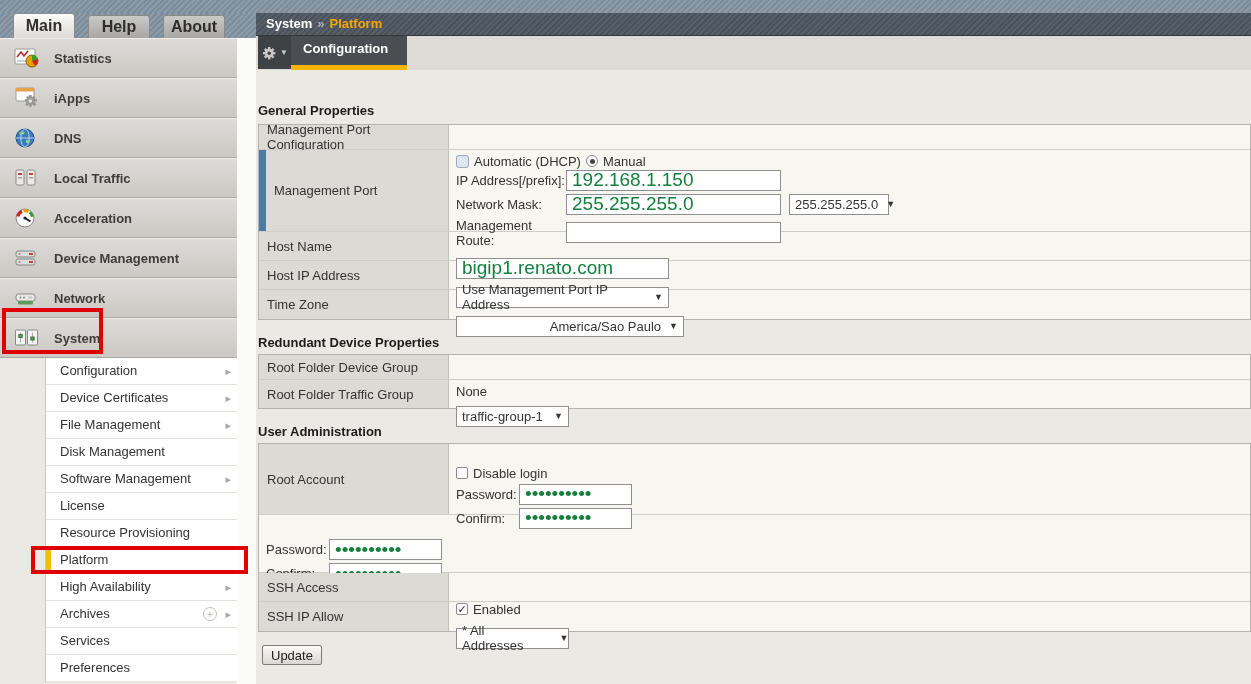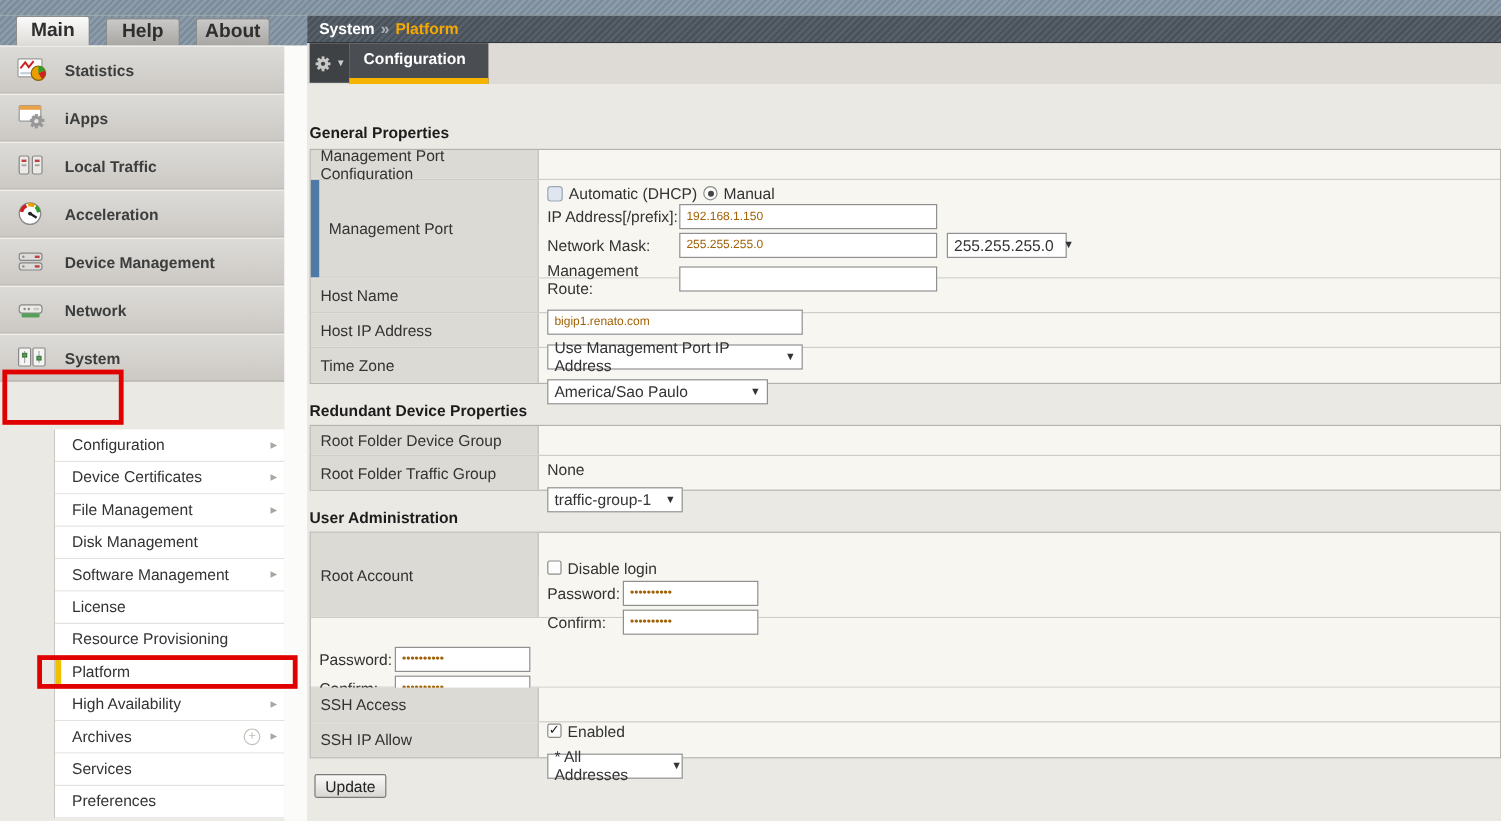--- a/index.html
+++ b/index.html
@@ -72,21 +72,21 @@
   .val { flex:1; background:#f7f6f1; padding-left:7px; display:flex; align-items:center; gap:5px;margin-top:36px; }
   .val.col { flex-direction:column; align-items:flex-start; justify-content:center; gap:3px; }
   .bluebar { position:absolute; left:0; top:0; width:7px; height:100%; background:#4d7ba6; }
   .bluebar ~ .lbl { padding-left:15px; }
 
   .inline-lbl { display:inline-block; width:110px; }
   .inline-lbl.narrow { width:63px; }
   .fline { display:flex; align-items:center; }
 
   input.txt { height:21px; border:1px solid #8f8f8f; background:#fff; padding:0 5px;
-    font-family:"Liberation Sans", sans-serif; font-size:10px; color:#a16207; }
+    font-family:"Liberation Sans", sans-serif; font-size:19px; color:#15803d; }
   .w215 { width:215px; } .w213 { width:213px; } .w113 { width:113px; }
 
   .fselect { height:21px; border:1px solid #8f8f8f; background:#fff;
     display:inline-flex; align-items:center; justify-content:space-between;
     padding:0 5px; cursor:pointer; }
   .fselect .car { font-size:9px; color:#333; margin-left:8px; }
 
   .radio { width:12px; height:12px; border:1px solid #8a8a88; border-radius:50%;
     background:#fdfdfd; display:inline-block; position:relative; flex:0 0 auto; }
   .radio.on::after { content:""; position:absolute; left:3px; top:3px; width:5px; height:5px;
@@ -164,20 +164,30 @@
           <rect x="15" y="8" width="2.6" height="12" transform="rotate(45 16.3 14)"></rect>
           <rect x="11" y="12" width="12" height="2.6" transform="rotate(45 16.3 14)"></rect>
           <circle cx="16.3" cy="14" r="4.4"></circle>
         </g>
         <circle cx="16.3" cy="14" r="1.8" fill="#e4e4e2"></circle>
       </svg>
       <span class="nav-label">iApps</span>
     </div>
     <div class="nav-item">
       <svg class="nav-icon" viewBox="0 0 26 22">
+        <circle cx="11" cy="11" r="9" fill="#3a7abf" stroke="#1d4d80"></circle>
+        <ellipse cx="11" cy="11" rx="4.2" ry="9" fill="none" stroke="#bcd6ee" stroke-width="1"></ellipse>
+        <line x1="2" y1="11" x2="20" y2="11" stroke="#bcd6ee" stroke-width="1"></line>
+        <path d="M5 6 q3 -2.5 6 -0.5 q-1.5 3 -4.5 2.5 Z" fill="#8fcf8f"></path>
+        <path d="M12 13 q3 -1 4.5 1.5 q-2 2.5 -4.5 1 Z" fill="#8fcf8f"></path>
+      </svg>
+      <span class="nav-label">DNS</span>
+    </div>
+    <div class="nav-item">
+      <svg class="nav-icon" viewBox="0 0 26 22">
         <rect x="2" y="3" width="8" height="15" rx="1.5" fill="#eceae6" stroke="#888"></rect>
         <rect x="13" y="3" width="8" height="15" rx="1.5" fill="#eceae6" stroke="#888"></rect>
         <rect x="4" y="6" width="4" height="2" fill="#c04040"></rect>
         <rect x="15" y="6" width="4" height="2" fill="#c04040"></rect>
         <rect x="4" y="10" width="4" height="1.5" fill="#a0a09e"></rect>
         <rect x="15" y="10" width="4" height="1.5" fill="#a0a09e"></rect>
       </svg>
       <span class="nav-label">Local Traffic</span>
     </div>
     <div class="nav-item">
@@ -322,21 +332,21 @@
         <div class="val">
           <span class="fselect" style="width:213px;">
             <span>Use Management Port IP Address</span>
             <span class="car">▼</span>
           </span>
         </div>
       </div>
       <div class="row" style="height:29px;">
         <div class="lbl">Time Zone</div>
         <div class="val">
-          <span class="fselect" style="width:184px;">
+          <span class="fselect" style="width:228px;justify-content:flex-end;">
             <span>America/Sao Paulo</span>
             <span class="car">▼</span>
           </span>
         </div>
       </div>
     </div>
 
     <div class="sec-title t2">Redundant Device Properties</div>
 
     <div class="tbl tbl2">

